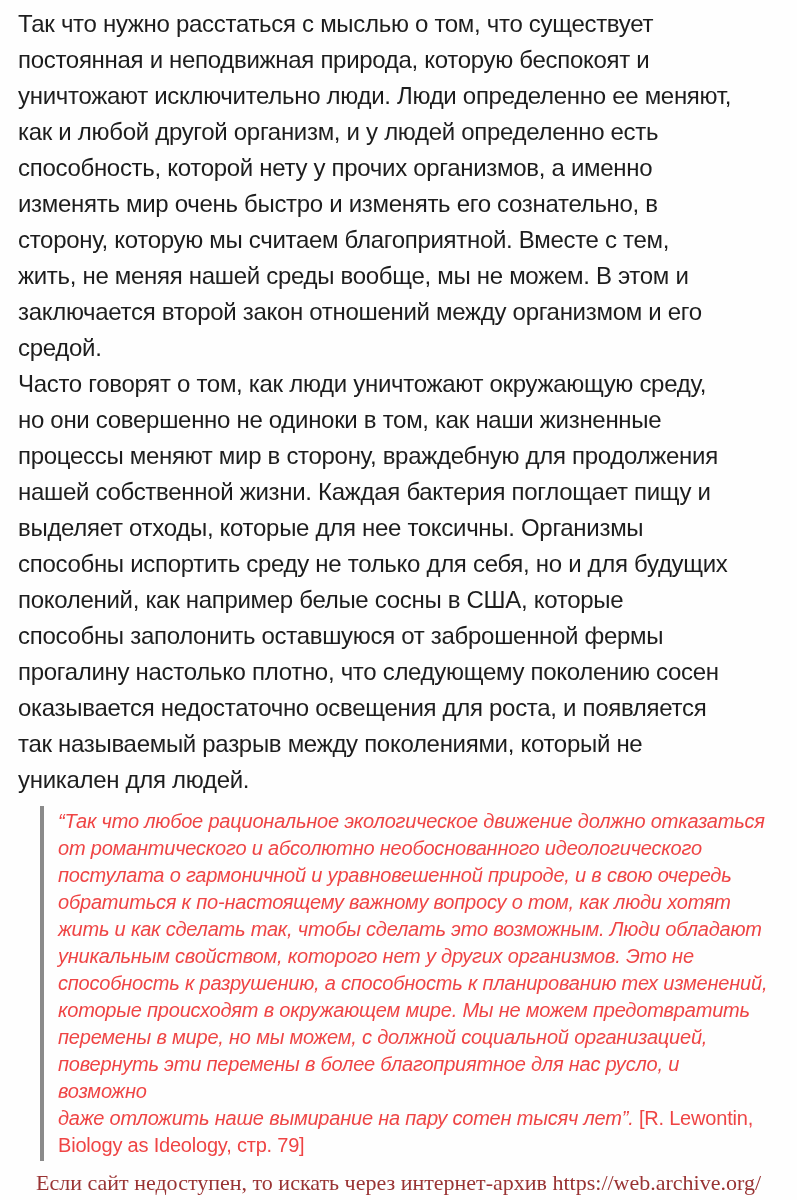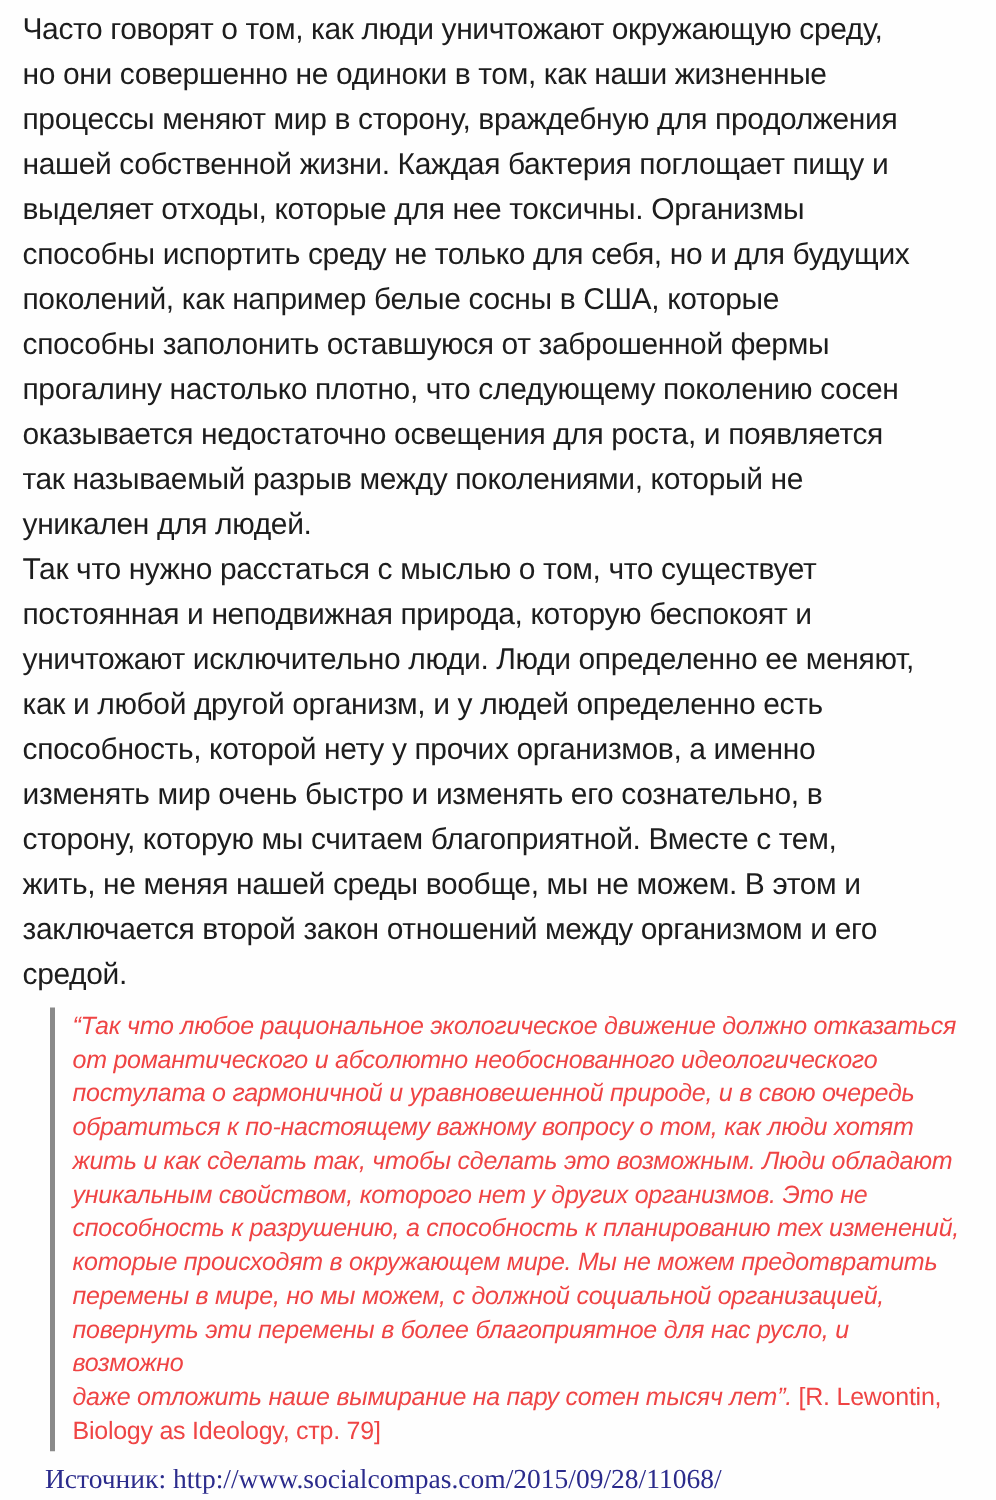--- a/index.html
+++ b/index.html
@@ -65,54 +65,53 @@
   .source-line a {
     text-decoration: none;
     cursor: pointer;
   }
 </style>
 </head>
 <body>
 
 <div class="page">
 
+  <p class="body-text">Так что нужно расстаться с мыслью о том, что существует
+постоянная и неподвижная природа, которую беспокоят и
+уничтожают исключительно люди. Люди определенно ее меняют,
+как и любой другой организм, и у людей определенно есть
+способность, которой нету у прочих организмов, а именно
+изменять мир очень быстро и изменять его сознательно, в
+сторону, которую мы считаем благоприятной. Вместе с тем,
+жить, не меняя нашей среды вообще, мы не можем. В этом и
+заключается второй закон отношений между организмом и его
+средой.</p>
+
   <p class="body-text">Часто говорят о том, как люди уничтожают окружающую среду,
 но они совершенно не одиноки в том, как наши жизненные
 процессы меняют мир в сторону, враждебную для продолжения
 нашей собственной жизни. Каждая бактерия поглощает пищу и
 выделяет отходы, которые для нее токсичны. Организмы
 способны испортить среду не только для себя, но и для будущих
 поколений, как например белые сосны в США, которые
 способны заполонить оставшуюся от заброшенной фермы
 прогалину настолько плотно, что следующему поколению сосен
 оказывается недостаточно освещения для роста, и появляется
 так называемый разрыв между поколениями, который не
 уникален для людей.</p>
-
-  <p class="body-text">Так что нужно расстаться с мыслью о том, что существует
-постоянная и неподвижная природа, которую беспокоят и
-уничтожают исключительно люди. Люди определенно ее меняют,
-как и любой другой организм, и у людей определенно есть
-способность, которой нету у прочих организмов, а именно
-изменять мир очень быстро и изменять его сознательно, в
-сторону, которую мы считаем благоприятной. Вместе с тем,
-жить, не меняя нашей среды вообще, мы не можем. В этом и
-заключается второй закон отношений между организмом и его
-средой.</p>
 
   <blockquote class="quote"><span class="quote-text">“Так что любое рациональное экологическое движение должно отказаться
 от романтического и абсолютно необоснованного идеологического
 постулата о гармоничной и уравновешенной природе, и в свою очередь
 обратиться к по-настоящему важному вопросу о том, как люди хотят
 жить и как сделать так, чтобы сделать это возможным. Люди обладают
 уникальным свойством, которого нет у других организмов. Это не
 способность к разрушению, а способность к планированию тех изменений,
 которые происходят в окружающем мире. Мы не можем предотвратить
 перемены в мире, но мы можем, с должной социальной организацией,
 повернуть эти перемены в более благоприятное для нас русло, и возможно
 даже отложить наше вымирание на пару сотен тысяч лет”.</span><span class="quote-cite"> [R. Lewontin, Biology as Ideology, стр. 79]</span></blockquote>
 
   <div class="sources">
-    <div class="source-line source-blue"><span>Источник: </span><a>http://www.socialcompas.com/2015/09/28/11068/</a></div>
     <div class="source-line source-red"><span>Если сайт недоступен, то искать через интернет-архив </span><a>https://web.archive.org/</a></div>
   </div>
 
 </div>
 
 </body></html>

